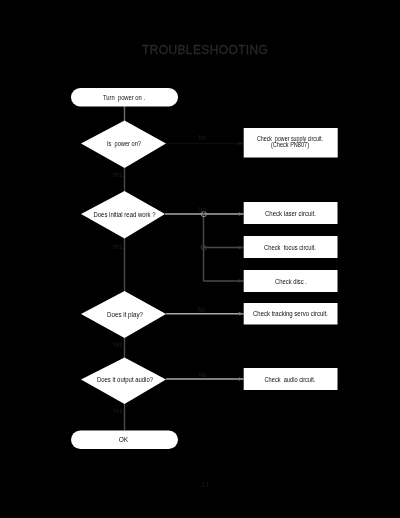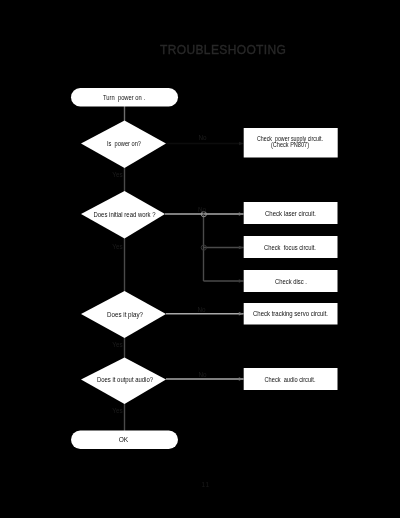--- a/index.html
+++ b/index.html
@@ -1,21 +1,21 @@
 <!DOCTYPE html>
 <html><head>
 <meta charset="utf-8">
 <title>TROUBLESHOOTING</title>
 <style>
   html,body{margin:0;padding:0;background:#000;}
   body{width:400px;height:518px;overflow:hidden;
        font-family:"Liberation Sans",sans-serif;-webkit-font-smoothing:antialiased;}
   #page{position:relative;width:400px;height:518px;background:#000;overflow:hidden;}
   .title{position:absolute;left:142px;top:44.2px;font-size:12px;letter-spacing:0.37px;
-         color:#282828;white-space:nowrap;line-height:12px;margin-left:18px;
+         color:#282828;white-space:nowrap;line-height:12px;
          -webkit-text-stroke:0.35px #282828;}
   svg{position:absolute;left:0;top:0;display:block;}
   .shape{fill:#ffffff;}
   .nodetext{fill:#111111;font-family:"Liberation Sans",sans-serif;font-size:6.8px;
             text-anchor:middle;}
   .conn{stroke:#a8a8a8;stroke-width:1.5;fill:none;}
   .conn-faint{stroke:#0c0c0c;stroke-width:1.4;fill:none;}
   .conn-dark{stroke:#4a4a4a;stroke-width:1.4;fill:none;}
   .conn-mid{stroke:#6e6e6e;stroke-width:1.4;fill:none;}
   .edgelabel{fill:#1c1c1c;font-family:"Liberation Sans",sans-serif;font-size:6.3px;

